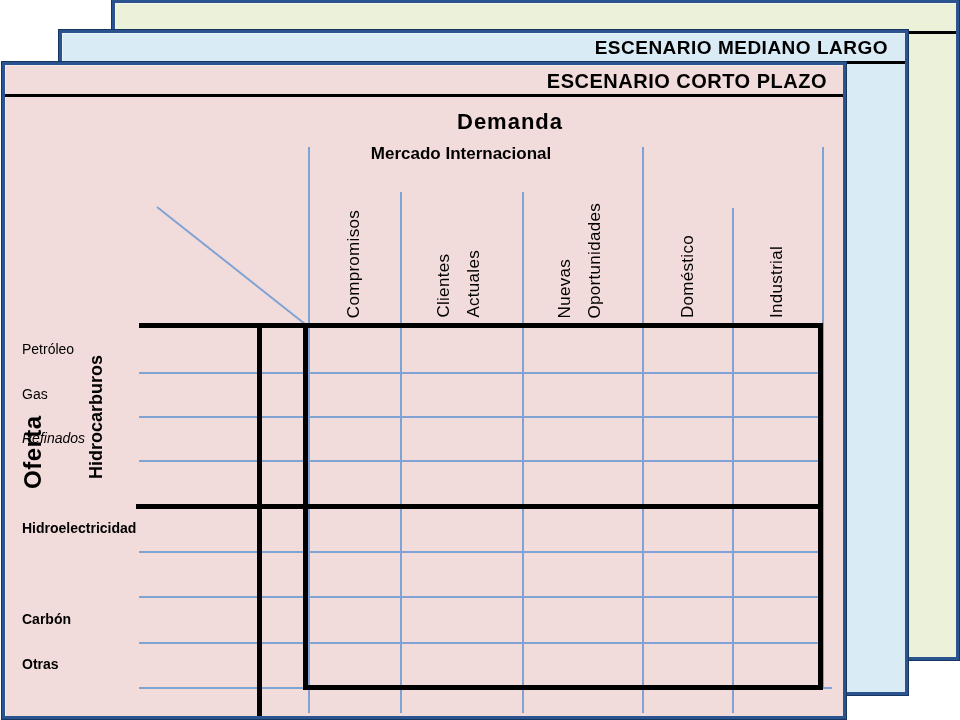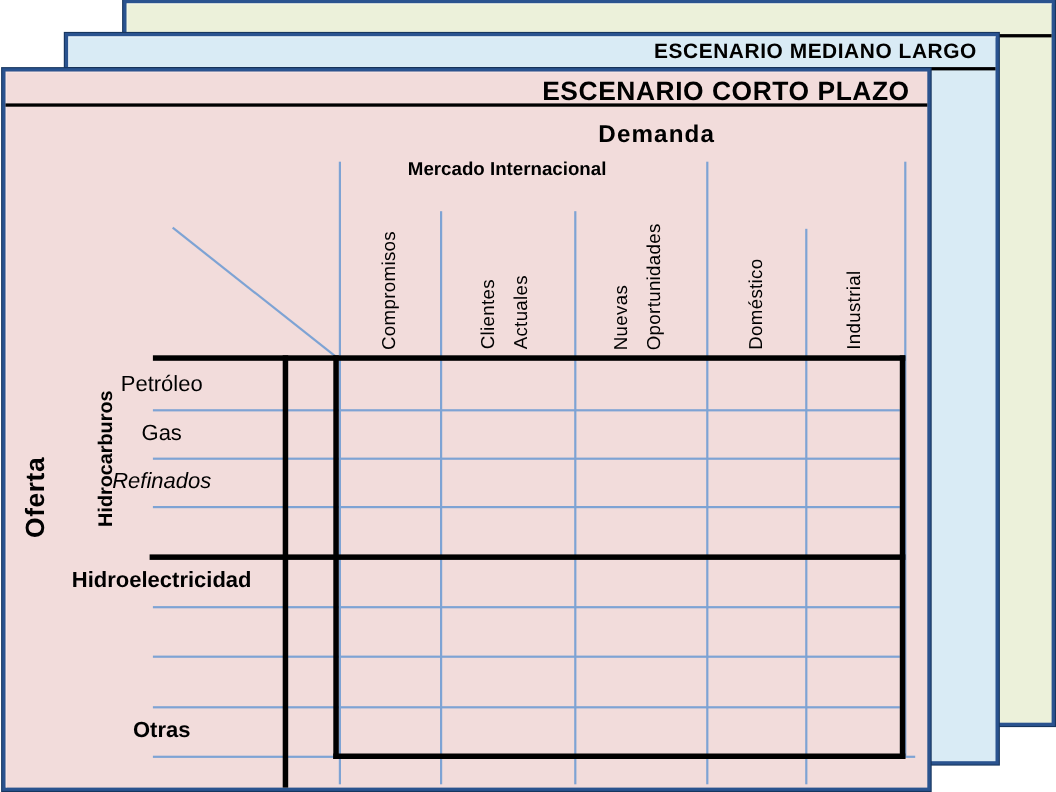--- a/index.html
+++ b/index.html
@@ -12,28 +12,28 @@
     box-shadow:0 0 0 3px #2a538f, 0 0 0 4px #17365f, inset 1px 1px 0 rgba(255,255,255,.45);
   }
   #card-largo  {left:115px; top:3px;  width:841px; height:654px; background:#ecf1da; z-index:1;}
   #card-mediano{left:62px;  top:33px; width:843px; height:659px; background:#d9ebf5; z-index:2;}
   #card-corto  {left:5px;   top:65px; width:838px; height:651px; background:#f2dcdb; z-index:3;}
   .card-title{
     position:absolute;top:4px;font-weight:bold;font-size:19px;letter-spacing:.5px;white-space:nowrap;
   }
   #card-largo .card-title{right:23px;}
   #card-mediano .card-title{right:17px;}
-  #card-corto .card-title{right:16px;top:5px;font-size:24px;}
+  #card-corto .card-title{right:16px;top:5px;font-size:20px;}
   .title-underline{position:absolute;left:0;right:0;height:3px;background:#000;}
   #card-largo .title-underline{top:28px;}
   #card-mediano .title-underline{top:28px;}
   #card-corto .title-underline{top:29px;}
 
   
-  .demand-title{position:absolute;left:452px;top:44px;width:280px;text-align:center;
+  .demand-title{position:absolute;left:452px;top:44px;width:280px;text-align:left;
     font-size:22px;font-weight:bold;letter-spacing:1px;}
   .mkt{position:absolute;top:79px;text-align:center;font-size:17px;font-weight:bold;white-space:nowrap;}
   #mkt-internacional{left:288px;width:336px;}
   #mkt-interno{left:638px;width:180px;}
 
   
   .vline{position:absolute;width:2px;background:#7ea3d4;}
   .hline{position:absolute;height:2px;background:#7ea3d4;}
   
   .bline{position:absolute;background:#000;}
@@ -46,21 +46,21 @@
   }
   
   .vside{
     position:absolute;writing-mode:vertical-rl;transform:rotate(180deg);
     text-align:center;font-weight:bold;white-space:nowrap;
   }
   #supply-title{left:14px;top:320px;height:134px;font-size:24px;letter-spacing:.5px;}
   #supply-group{left:81px;top:270px;height:164px;font-size:18px;}
 
   
-  .rowlabel{position:absolute;left:27px;width:230px;text-align:center;font-size:20px;white-space:nowrap;}
+  .rowlabel{position:absolute;left:17px;width:230px;text-align:left;font-size:14px;white-space:nowrap;}
   .rowlabel.bold{font-weight:bold;}
   #row-0{top:261px;height:46px;line-height:46px;}
   #row-1{top:307px;height:44px;line-height:44px;}
   #row-2{top:351px;height:44px;line-height:44px;font-style:italic;}
   #row-3{top:395px;height:44px;line-height:44px;}
   #row-4{top:440px;height:46px;line-height:46px;}
   #row-5{top:486px;height:45px;line-height:45px;}
   #row-6{top:531px;height:46px;line-height:46px;}
   #row-7{top:577px;height:45px;line-height:45px;}
 </style>
@@ -119,16 +119,17 @@
     <div class="collabel" style="left:668px">Doméstico</div>
     <div class="collabel" style="left:757px">Industrial</div>
 
     <div class="vside" id="supply-title">Oferta</div>
     <div class="vside" id="supply-group">Hidrocarburos</div>
 
     <div class="rowlabel" id="row-0">Petróleo</div>
     <div class="rowlabel" id="row-1">Gas</div>
     <div class="rowlabel" id="row-2">Refinados</div>
     <div class="rowlabel bold" id="row-4">Hidroelectricidad</div>
+    <div class="rowlabel bold" id="row-6">Carbón</div>
     <div class="rowlabel bold" id="row-7">Otras</div>
   </div>
 
 </div>
 
 </body></html>

